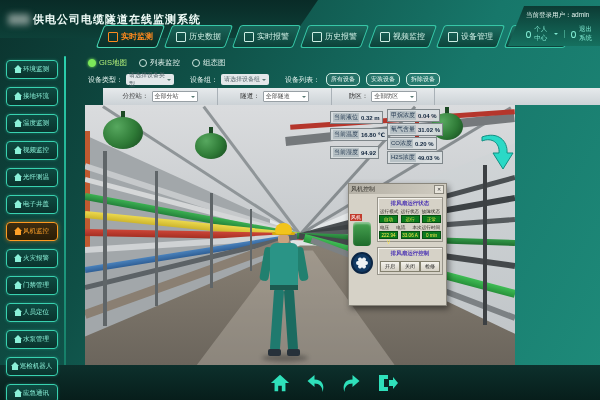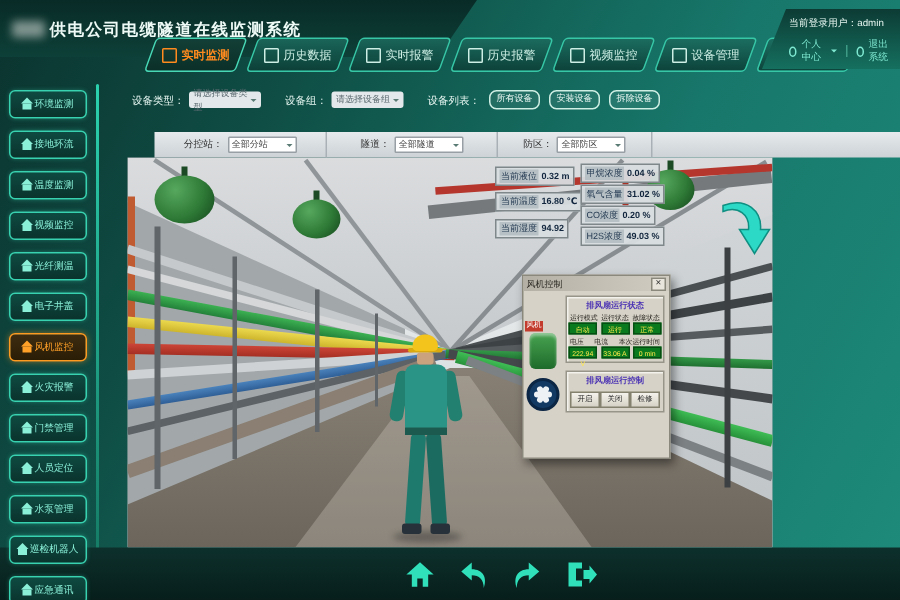--- a/index.html
+++ b/index.html
@@ -244,20 +244,34 @@
       <span class="ico-house"></span>
       <span>巡检机器人</span>
     </div>
   <div class="side-item">
       <span class="ico-house"></span>
       <span>应急通讯</span>
     </div>
 </div>
 
 <div class="ctl">
+  <div class="radio-row">
+    <span class="radio-opt sel">
+        <span class="rdo"></span>
+        <span>GIS地图</span>
+      </span>
+    <span class="radio-opt">
+        <span class="rdo"></span>
+        <span>列表监控</span>
+      </span>
+    <span class="radio-opt">
+        <span class="rdo"></span>
+        <span>组态图</span>
+      </span>
+  </div>
   <div class="dev-row">
     <span>设备类型：</span>
     <span class="mini-sel">
         <span>请选择设备类型</span>
         <span class="tri"></span>
       </span>
     <span>设备组：</span>
     <span class="mini-sel">
         <span>请选择设备组</span>
         <span class="tri"></span>

